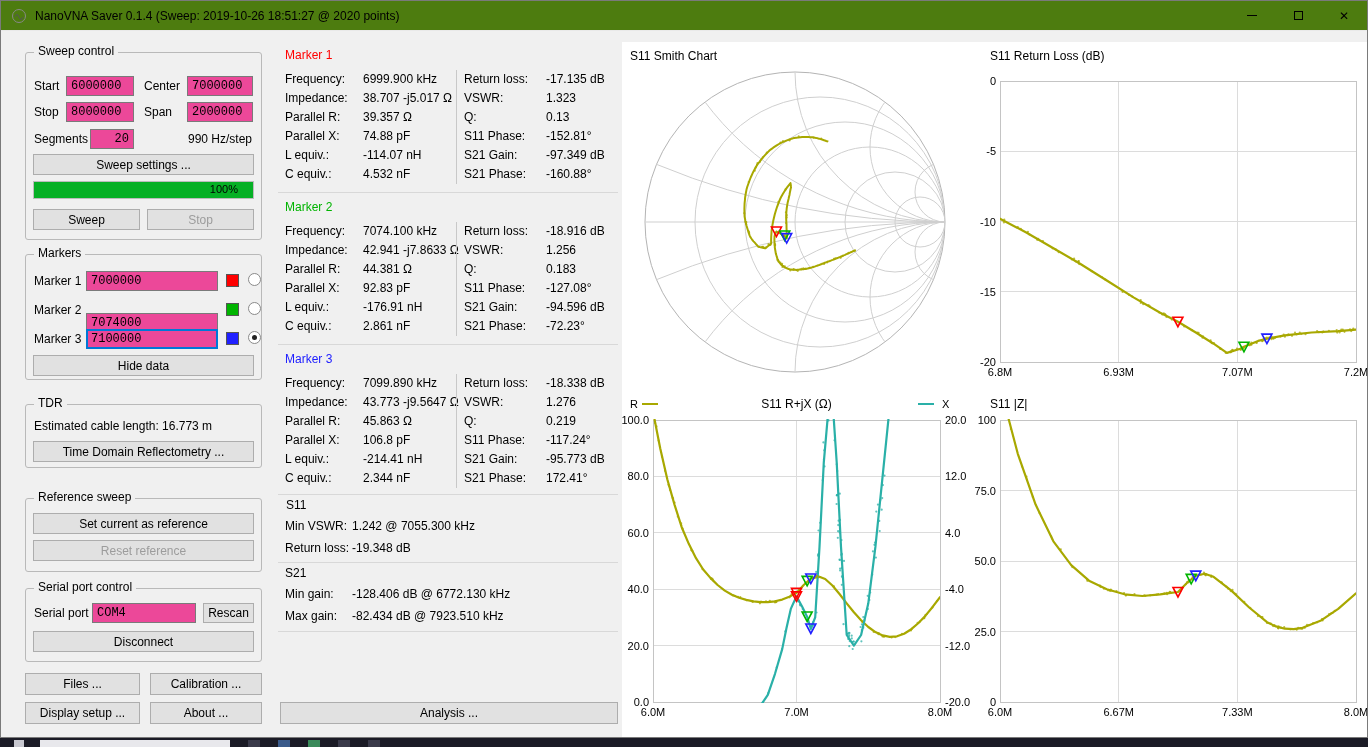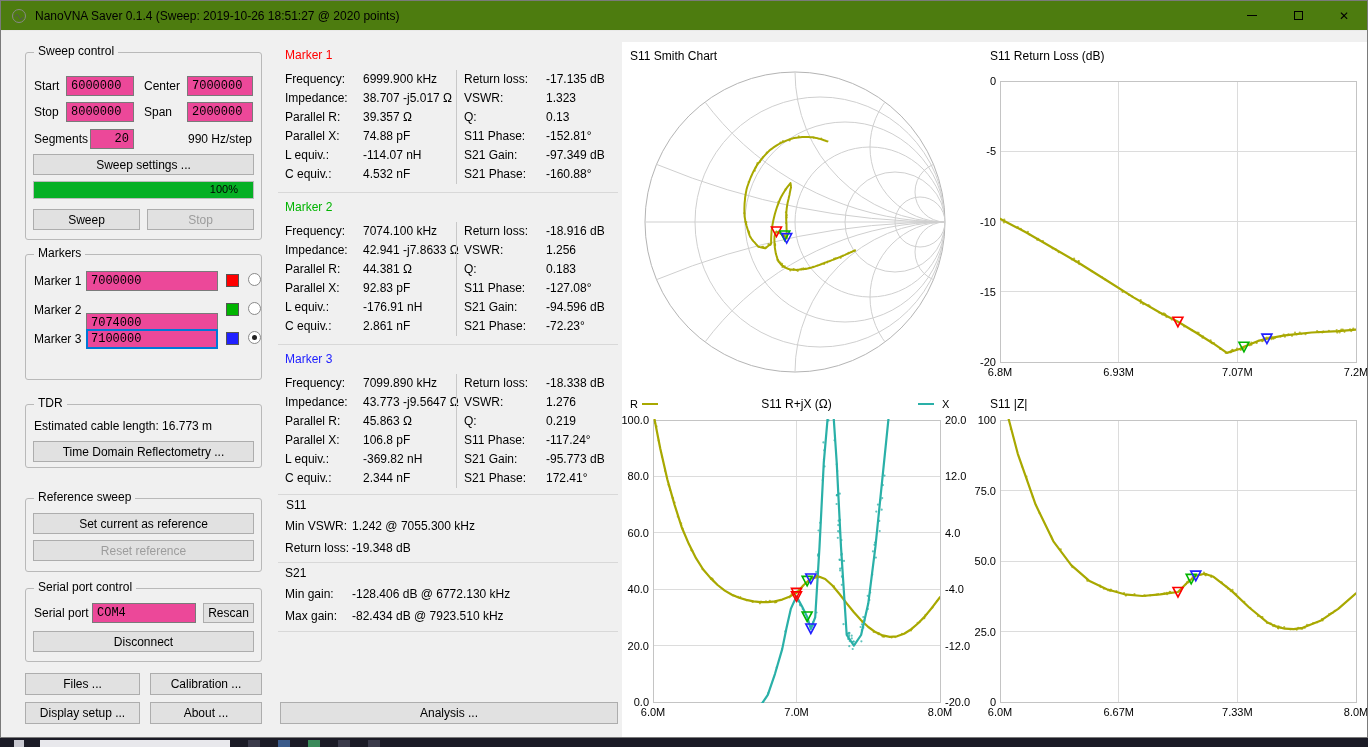--- a/index.html
+++ b/index.html
@@ -98,20 +98,21 @@
   <span class="swatch" style="left: 200px; top: 19px; background: rgb(255, 0, 0);"></span>
   <span class="radio" style="left:222px;top:18px"></span>
   <span class="lbl" style="left:8px;top:48px">Marker 2</span>
   <input class="field" style="left: 60px; top: 45px; width: 132px; margin-top: 13px;" value="7074000">
   <span class="swatch" style="left: 200px; top: 48px; background: rgb(0, 180, 0);"></span>
   <span class="radio" style="left:222px;top:47px"></span>
   <span class="lbl" style="left:8px;top:77px">Marker 3</span>
   <input class="field focused" style="left: 60px; top: 74px; width: 132px;" value="7100000">
   <span class="swatch" style="left: 200px; top: 77px; background: rgb(32, 32, 255);"></span>
   <span class="radio checked" style="left:222px;top:76px"></span>
+  <div class="btn" style="left:7px;top:100px;width:221px">Hide data</div>
 </div>
 
 <div class="group" style="left:25px;top:404px;width:237px;height:64px">
   <span class="legend">TDR</span>
   <span class="lbl" style="left:8px;top:14px">Estimated cable length: 16.773 m</span>
   <div class="btn" style="left:7px;top:36px;width:221px">Time Domain Reflectometry ...</div>
 </div>
 
 <div class="group" style="left:25px;top:498px;width:237px;height:74px">
   <span class="legend">Reference sweep</span>
@@ -175,21 +176,21 @@
     </div>
 </div>
 <div class="hsep" style="left:278px;top:344px;width:340px"></div>
 <div class="mblock" style="left:278px;top:348px;width:340px;height:146px">
   <span class="mtitle" style="color: rgb(32, 32, 255);">Marker 3</span>
   <div class="mcol mcol-left">
       <div class="mrow"><span class="mlabel" style="width: 78px;">Frequency:</span><span>7099.890 kHz</span></div>
       <div class="mrow"><span class="mlabel" style="width: 78px;">Impedance:</span><span>43.773 -j9.5647 Ω</span></div>
       <div class="mrow"><span class="mlabel" style="width: 78px;">Parallel R:</span><span>45.863 Ω</span></div>
       <div class="mrow"><span class="mlabel" style="width: 78px;">Parallel X:</span><span>106.8 pF</span></div>
-      <div class="mrow"><span class="mlabel" style="width: 78px;">L equiv.:</span><span>-369.82 nH</span></div>
+      <div class="mrow"><span class="mlabel" style="width: 78px;">L equiv.:</span><span>-214.41 nH</span></div>
       <div class="mrow"><span class="mlabel" style="width: 78px;">C equiv.:</span><span>2.344 nF</span></div>
     </div>
   <div class="vsep" style="left:178px;top:26px;height:114px"></div>
   <div class="mcol mcol-right">
       <div class="mrow"><span class="mlabel" style="width: 82px;">Return loss:</span><span>-18.338 dB</span></div>
       <div class="mrow"><span class="mlabel" style="width: 82px;">VSWR:</span><span>1.276</span></div>
       <div class="mrow"><span class="mlabel" style="width: 82px;">Q:</span><span>0.219</span></div>
       <div class="mrow"><span class="mlabel" style="width: 82px;">S11 Phase:</span><span>-117.24°</span></div>
       <div class="mrow"><span class="mlabel" style="width: 82px;">S21 Gain:</span><span>-95.773 dB</span></div>
       <div class="mrow"><span class="mlabel" style="width: 82px;">S21 Phase:</span><span>172.41°</span></div>

